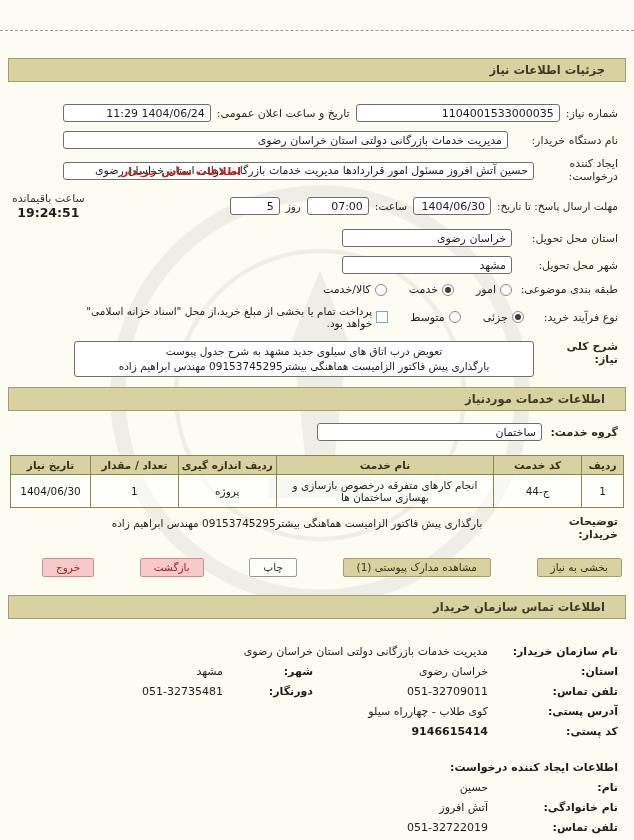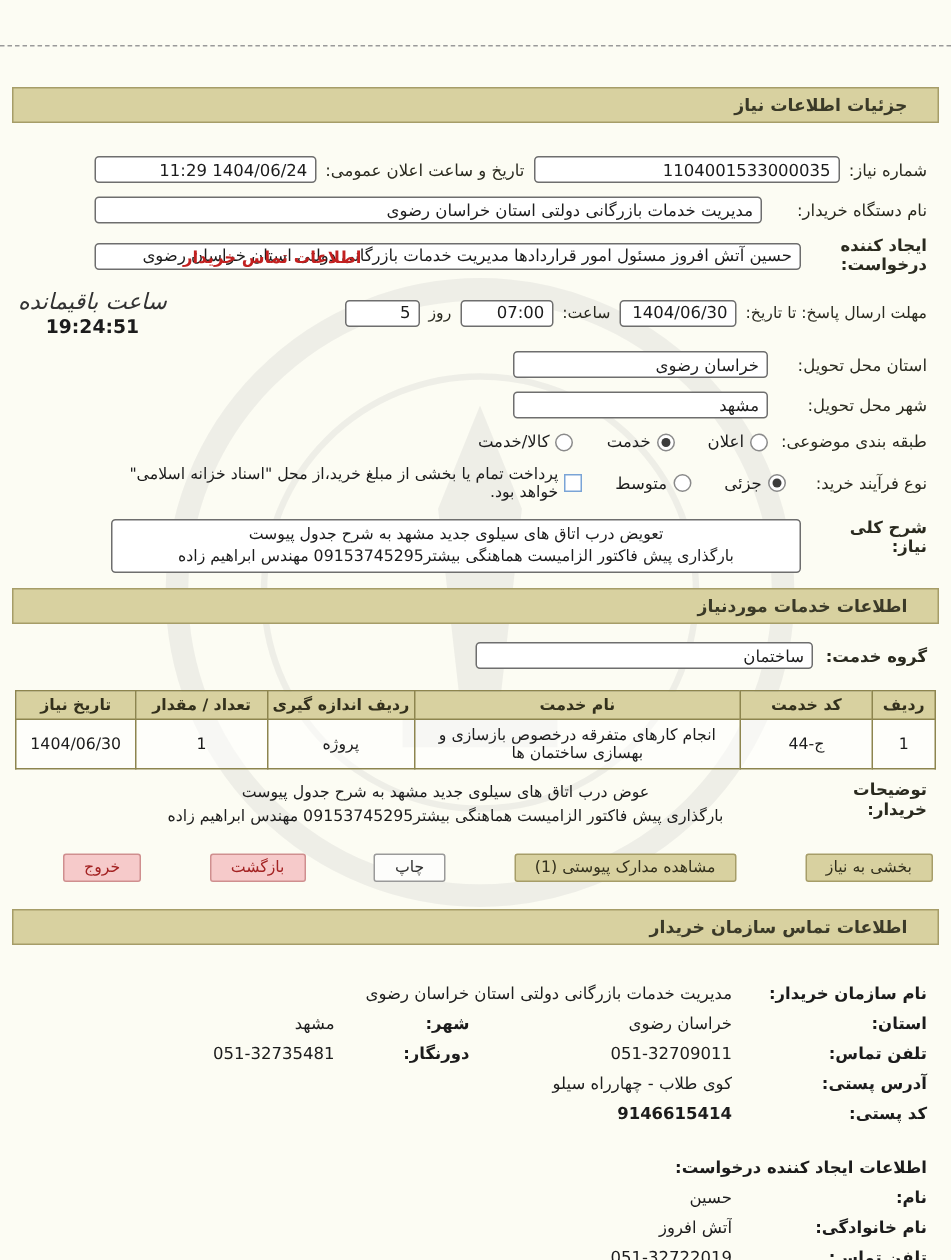--- a/index.html
+++ b/index.html
@@ -12,36 +12,36 @@
 
   .bar { position:relative; z-index:2; margin:0 8px; background:#d8d1a0; border:1px solid #a69d68;
          padding:4px 20px; font-size:11.5px; font-weight:bold; color:#3b3a28; }
   .bar-details { margin-top:58px; }
   .bar-services { margin-top:10px; }
   .bar-contact { margin-top:18px; }
 
   .row { position:relative; z-index:2; display:flex; align-items:center; gap:6px;
          padding:0 16px 0 63px; margin-top:9px; }
   .lbl { white-space:nowrap; color:#2a2a1f; }
-  .lbl-wrap { white-space:normal; width:78px; line-height:1.15;font-weight:bold; }
+  .lbl-wrap { white-space:normal; width:78px; line-height:1.15; }
   .lbl-bold { font-weight:bold; }
   .small { font-size:10.5px; }
 
   .box { background:#fff; border:1px solid #6e6e6e; border-radius:3px; height:18px;
          display:flex; align-items:center; padding:0 5px; white-space:nowrap; overflow:hidden; }
   .grow { flex:1; }
   .w190 { width:210px; } .w152 { width:152px; } .w78 { width:78px; }
   .w62 { width:62px; } .w50 { width:50px; } .w170 { width:170px; } .w225 { width:225px; }
   .ltr { direction:ltr; unicode-bidi:embed; }
 
   .creator-box { position:relative; }
   .red-link { position:absolute; left:58px; top:2px; color:#c22020; font-weight:bold; cursor:pointer; }
 
   .remaining { display:flex; flex-direction:column; align-items:center; margin-right:auto; line-height:1.2; }
-  .remaining .rl { font-size:15px; color:#333;font-style:italic; }
+  .remaining .rl { font-size:11px; color:#333; }
   .remaining .rv { font-weight:bold; font-size:12.5px; }
 
   .radio { width:12px; height:12px; border:1px solid #8a8a8a; border-radius:50%; background:#fff;
            display:inline-block; position:relative; flex:none; cursor:pointer; }
   .radio.sel::after { content:""; position:absolute; inset:2px; border-radius:50%; background:#3c3c3c; }
   .opt { display:flex; align-items:center; gap:4px; margin-left:16px; }
   .cb { width:12px; height:12px; border:1px solid #7aa4d6; background:#fff; display:inline-block; flex:none; cursor:pointer; }
 
   .desc-row { margin-top:12px; align-items:flex-start; padding-left:74px; }
   .desc-box { min-height:36px; height:auto; flex-direction:column; justify-content:center;
@@ -132,21 +132,21 @@
 
   <div class="row">
     <span class="lbl" style="width:100px;">شهر محل تحویل:</span>
     <span class="box w170">مشهد</span>
   </div>
 
   <div class="row">
     <span class="lbl" style="width:100px;">طبقه بندی موضوعی:</span>
     <span class="opt">
       <span class="radio"></span>
-      <span>اعلان</span>
+      <span>امور</span>
     </span>
     <span class="opt">
       <span class="radio sel"></span>
       <span>خدمت</span>
     </span>
     <span class="opt">
       <span class="radio"></span>
       <span>کالا/خدمت</span>
     </span>
   </div>
@@ -209,21 +209,20 @@
         <td>پروژه</td>
         <td>1</td>
         <td>1404/06/30</td>
       </tr>
     </tbody>
   </table>
 
   <div class="row notes-row">
     <span class="lbl lbl-bold lbl-wrap">توضیحات خریدار:</span>
     <span class="notes-text">
-      <span style="display:block;">عوض درب اتاق های  سیلوی جدید مشهد به شرح جدول پیوست</span>
       <span style="display:block;">بارگذاری پیش فاکتور الزامیست  هماهنگی  بیشتر09153745295 مهندس ابراهیم زاده</span>
     </span>
   </div>
 
   <div class="buttons">
     <button class="btn btn-khaki">بخشی به نیاز</button>
     <button class="btn btn-khaki">مشاهده مدارک پیوستی (1)</button>
     <button class="btn btn-white">چاپ</button>
     <button class="btn btn-pink">بازگشت</button>
     <button class="btn btn-pink">خروج</button>

